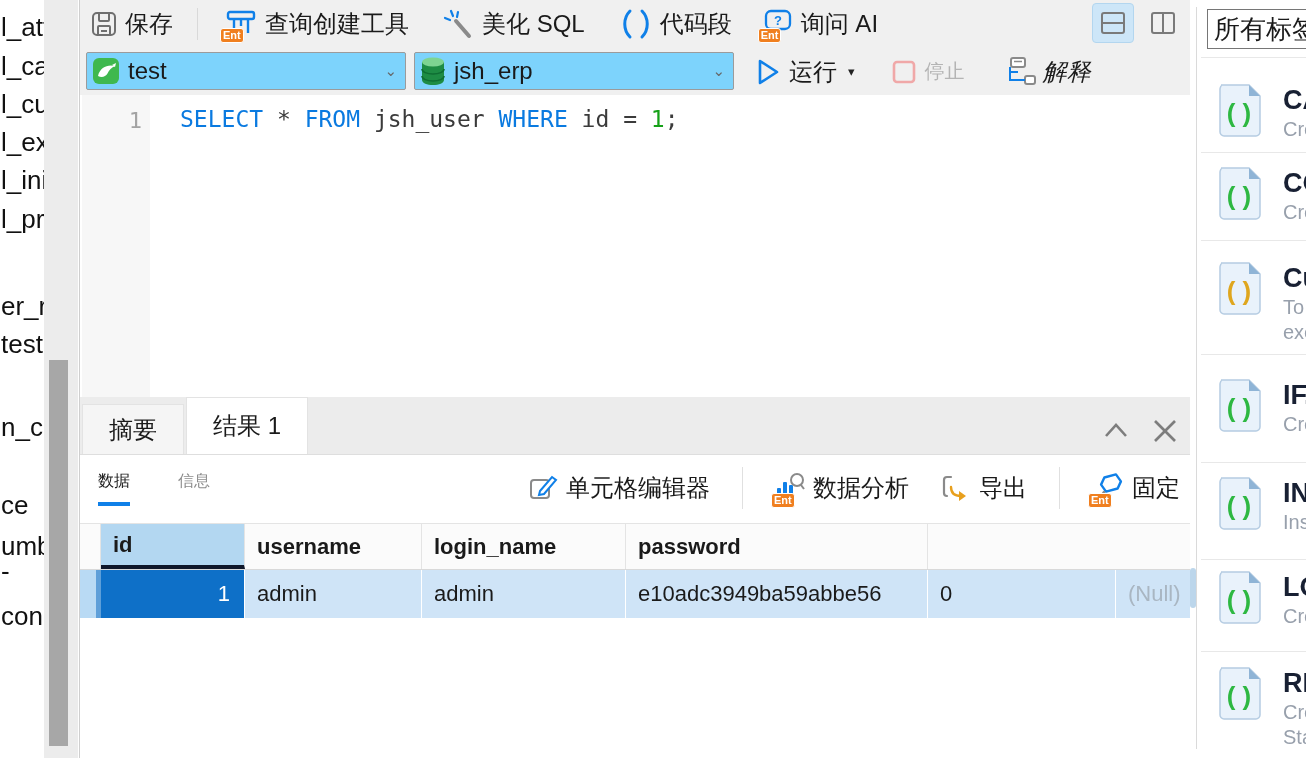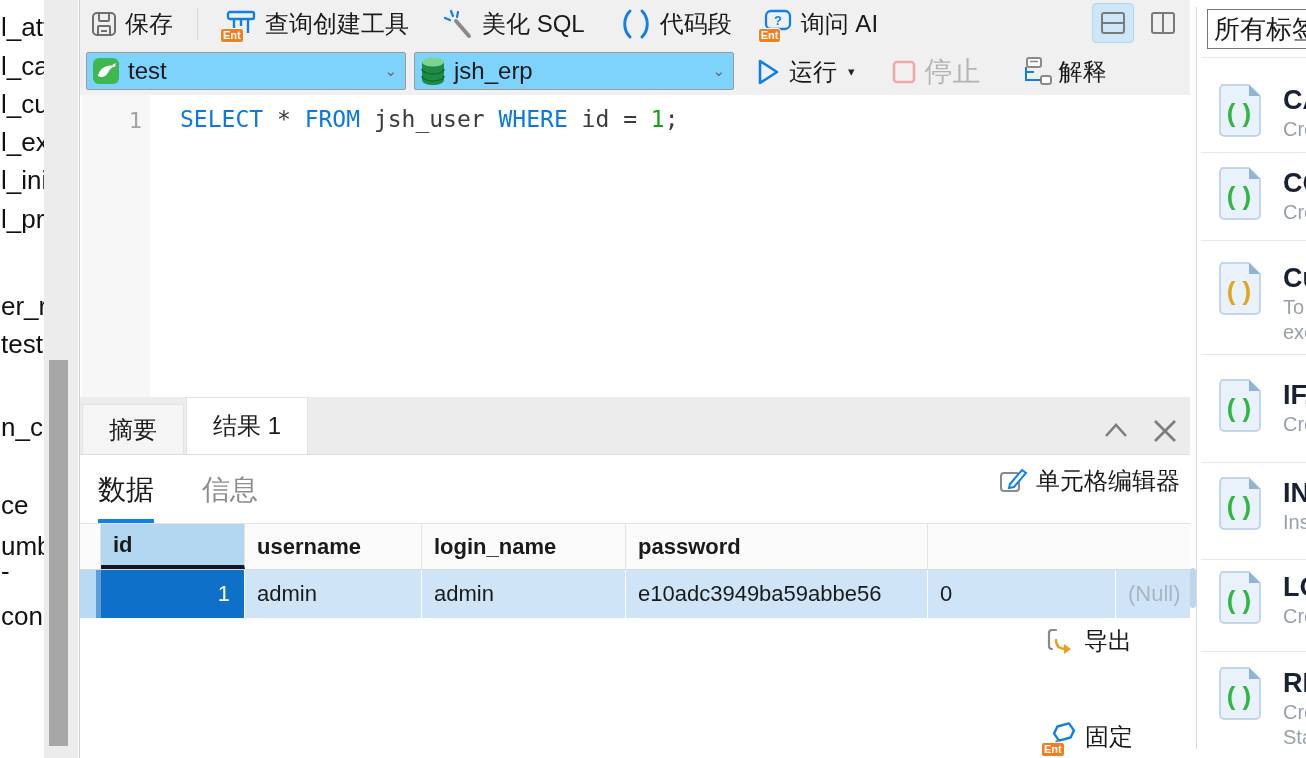--- a/index.html
+++ b/index.html
@@ -34,45 +34,45 @@
   .combo { position:absolute; top:4px; height:38px; width:320px; background:#7dd3fc; border:1px solid #9b9b9b;
     border-radius:2px; display:flex; align-items:center; padding:0 8px 0 5px; gap:8px; }
   .combo .label { flex:1; font-size:24px; }
   .combo .chev { color:#666; font-size:15px; }
   #combo-conn { left:6px; } #combo-db { left:334px; }
 
   .run-group { position:absolute; left:672px; top:0; height:47px; display:flex; align-items:center; gap:10px; }
   .run-label { font-size:24px; }
   .caret-down { font-size:13px; color:#222; margin-left:4px; }
   .stop-btn { display:flex; align-items:center; gap:8px; margin-left:26px; }
-  .stop-btn .lbl { font-size:28px; color:#b4b4b4;text-align:center; }
-  .explain-btn { display:flex; align-items:center; gap:6px; margin-left:28px; }
+  .stop-btn .lbl { font-size:20px; color:#b4b4b4;text-align:center; }
+  .explain-btn { display:flex; align-items:center; gap:6px; margin-left:28px;font-style:italic; }
   .explain-btn .lbl { font-size:24px; }
 
   .editor { position:absolute; left:0; top:95px; width:1110px; height:302px; background:#fff; }
   .gutter { position:absolute; left:2px; top:0; width:68px; height:302px; background:#f7f7f7; }
   .lineno { position:absolute; right:8px; top:13px; font-family:"DejaVu Sans Mono", monospace; font-size:22px; color:#a3a3a3; }
   .codeline { position:absolute; left:100px; top:11px; font-family:"DejaVu Sans Mono", monospace; font-size:23px; white-space:pre; }
   .tok-keyword { color:#0a7ae0; } .tok-plain { color:#3b3b3b; } .tok-number { color:#16a118; }
 
   .tabbar { position:absolute; left:0; top:397px; width:1110px; height:58px; background:#ececec;
     border-bottom:1px solid #dedede; }
   .tabs { position:absolute; left:2px; bottom:0; display:flex; align-items:flex-end; }
   .tab { height:50px; background:#f5f5f5; border:1px solid #e3e3e3; border-bottom:none;
     display:flex; align-items:center; padding:0 26px; font-size:24px; margin-right:2px; }
   .tab.active { height:57px; background:#fff; }
   .tab-icons { position:absolute; right:10px; bottom:10px; display:flex; gap:18px; }
 
   .results { position:absolute; left:0; top:455px; width:1110px; height:303px; background:#fff; }
   .results-toolbar { position:absolute; left:0; top:0; width:1110px; height:65px; background:#fff; }
   .subtabs { position:absolute; left:18px; top:16px; display:flex; gap:48px; }
-  .subtab { font-size:28px; padding-bottom:10px; }
+  .subtab { font-size:16px; padding-bottom:10px; }
   .subtab.active { border-bottom:4px solid #1080e8; }
   .subtab.inactive { color:#8c8c8c; }
-  .actions { position:absolute; right:10px; top:10px; display:flex; align-items:center; gap:32px; height:46px;flex-direction:column; }
+  .actions { position:absolute; right:10px; top:10px; display:flex; align-items:center; gap:32px; height:46px; }
   .action { display:flex; align-items:center; gap:8px; font-size:24px; white-space:nowrap; }
   .vsep2 { width:1px; height:42px; background:#e0e0e0; }
 
   .grid { position:absolute; left:0; top:68px; width:1110px; overflow:hidden; }
   .grid-header { display:flex; height:47px; background:#fbfbfb; border-top:1px solid #e4e4e4; border-bottom:1px solid #d9d9d9; }
   .gh-cell { border-right:1px solid #e4e4e4; display:flex; align-items:center; padding-left:12px;
     font-size:22px; font-weight:600; flex:none; }
   .gh-cell.gh-gutter { padding:0; }
   .gh-cell.gh-id { background:#b3d7f1; border-bottom:4px solid #0f172a; }
   .grid-row { display:flex; height:48px; }

